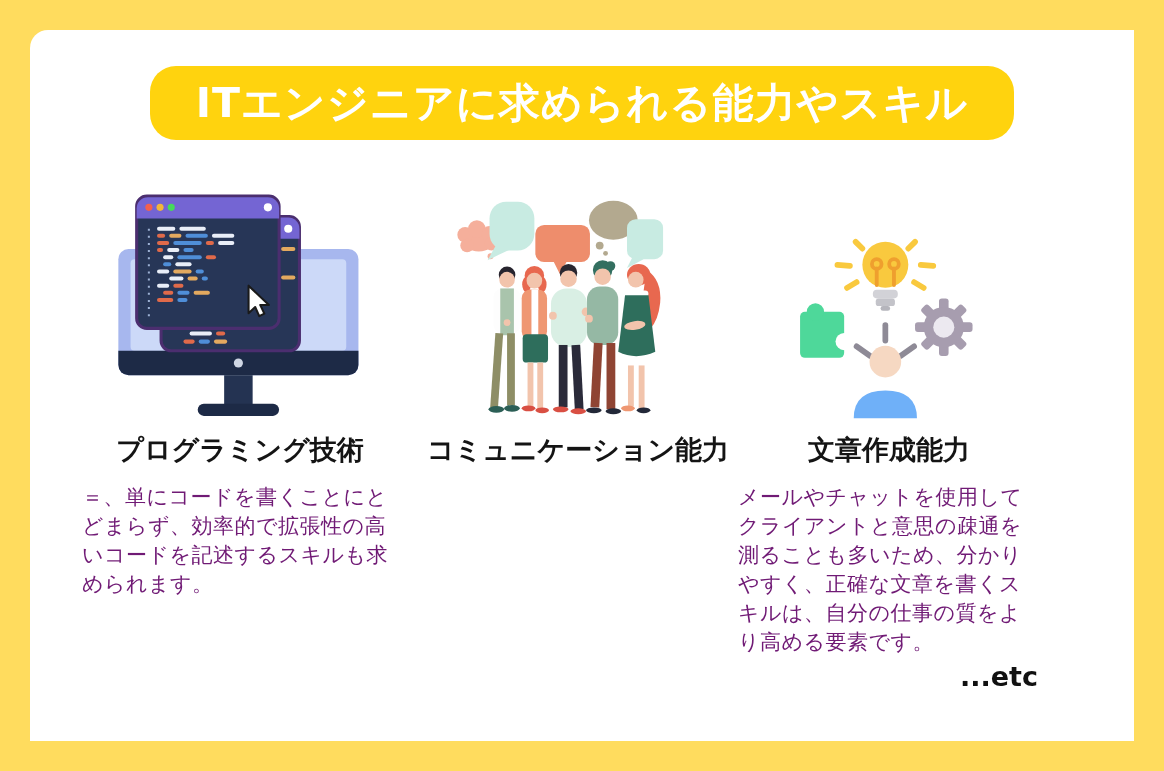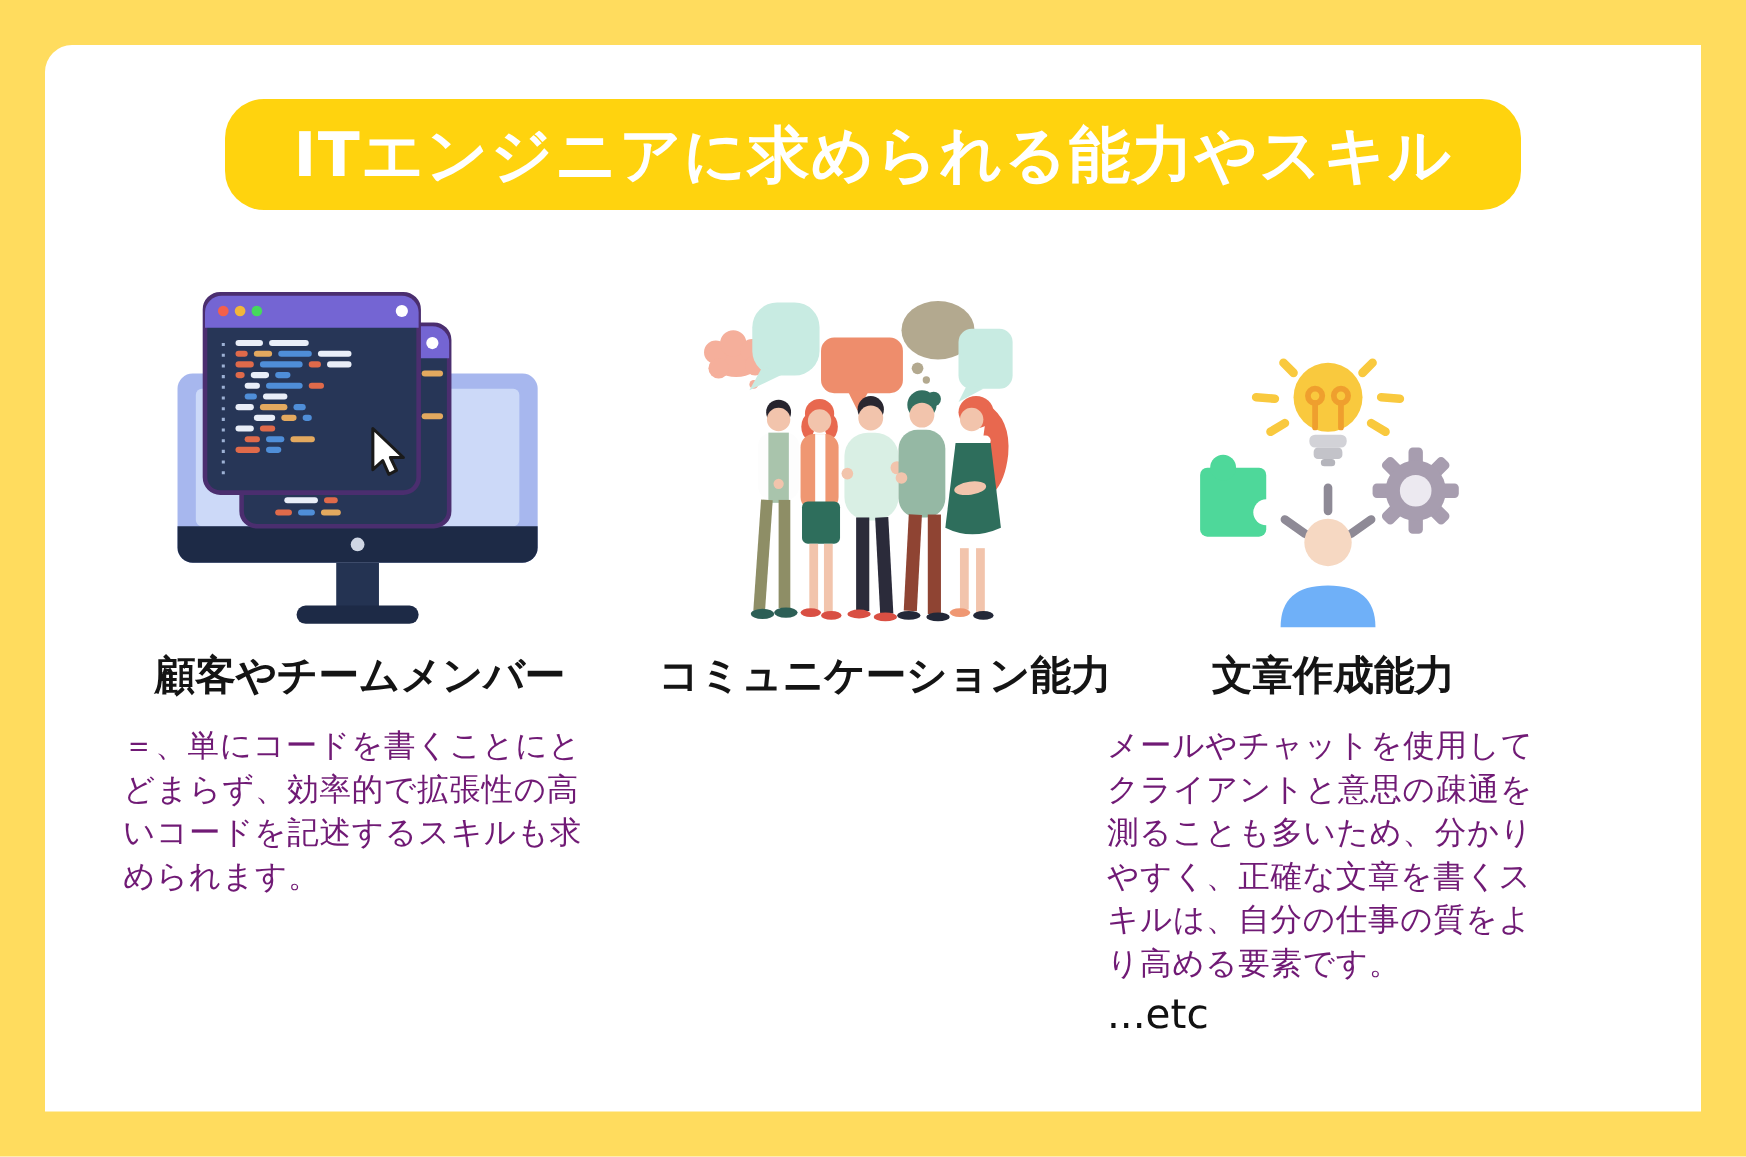--- a/index.html
+++ b/index.html
@@ -29,21 +29,21 @@
   .banner h1 {
     margin: 0;
     font-size: 41px;
     font-weight: 800;
     color: #FFFFFF;
     letter-spacing: 1px;
     white-space: nowrap;
   }
   .col { position: absolute; top: 158px; }
   .col-1 { left: 52px;  width: 316px; }
-  .col-2 { left: 392px; width: 336px; }
+  .col-2 { left: 380px; width: 336px; }
   .col-3 { left: 708px; width: 302px; }
   .figure {
     height: 234px;
     display: flex;
     align-items: flex-end;
     justify-content: center;
   }
   .figure svg { height: 100%; width: auto; display: block; }
   .figure.fig-idea svg { height: 206px; }
   .col h2 {
@@ -58,22 +58,23 @@
     margin: 15px 0 0;
     font-size: 21px;
     line-height: 29px;
     color: #701a75;
     font-weight: 500;
     text-align: left;
     letter-spacing: 0.5px;
   }
   .etc {
     margin-top: 4px;
+    text-align: right;
     font-size: 27px;
-    font-weight: 400;
+    font-weight: 700;
     color: #111111;
     padding-right: 2px;
   }
 </style>
 </head>
 <body>
 
 <div class="frame">
   <div class="card">
 
@@ -146,21 +147,21 @@
               <rect x="58" y="108" width="16" height="4" rx="2" fill="#E06A4A"></rect>
                 <rect x="78" y="108" width="10" height="4" rx="2" fill="#4F8ED8"></rect>
             </g>
           </g>
 
           <g transform="translate(148,96)">
             <polygon points="0,0 0,27 6.5,21 10.5,30 15.5,27.5 11.5,19 20,19" fill="#FFFFFF" stroke="#1A1A1A" stroke-width="2" stroke-linejoin="round"></polygon>
           </g>
         </svg>
       </div>
-      <h2>顧客やチームメンバー</h2>
+      <h2>プログラミング技術</h2>
       <p>＝、単にコードを書くことにとどまらず、効率的で拡張性の高いコードを記述するスキルも求められます。</p>
     </section>
 
     <section class="col col-2">
       <div class="figure">
         <svg viewBox="0 0 300 240">
 
           <g>
             <g fill="#F5AF9B">
               <ellipse cx="48" cy="53" rx="17" ry="12"></ellipse>

